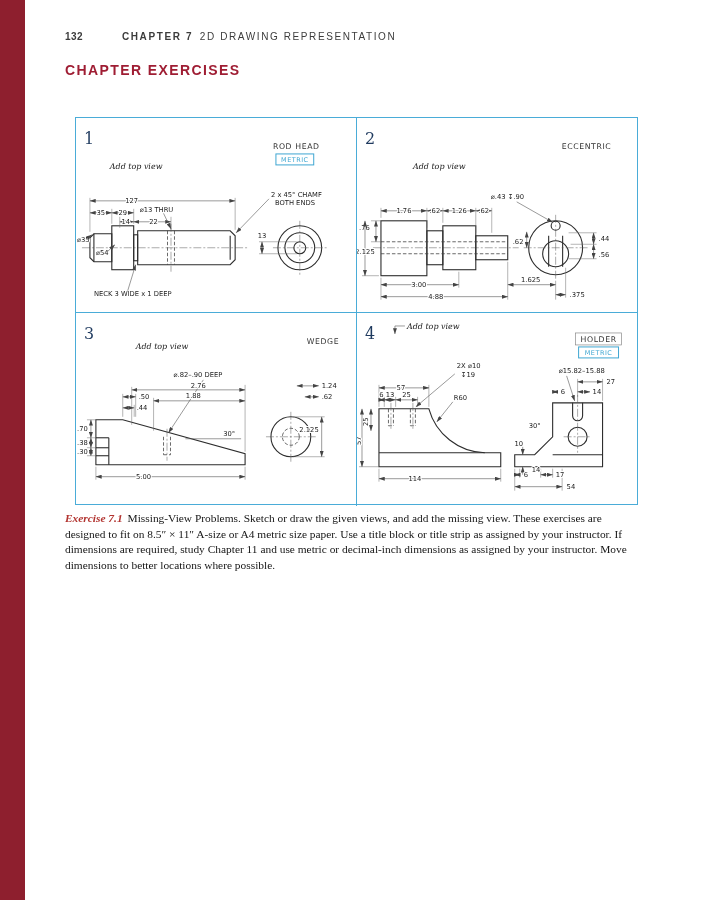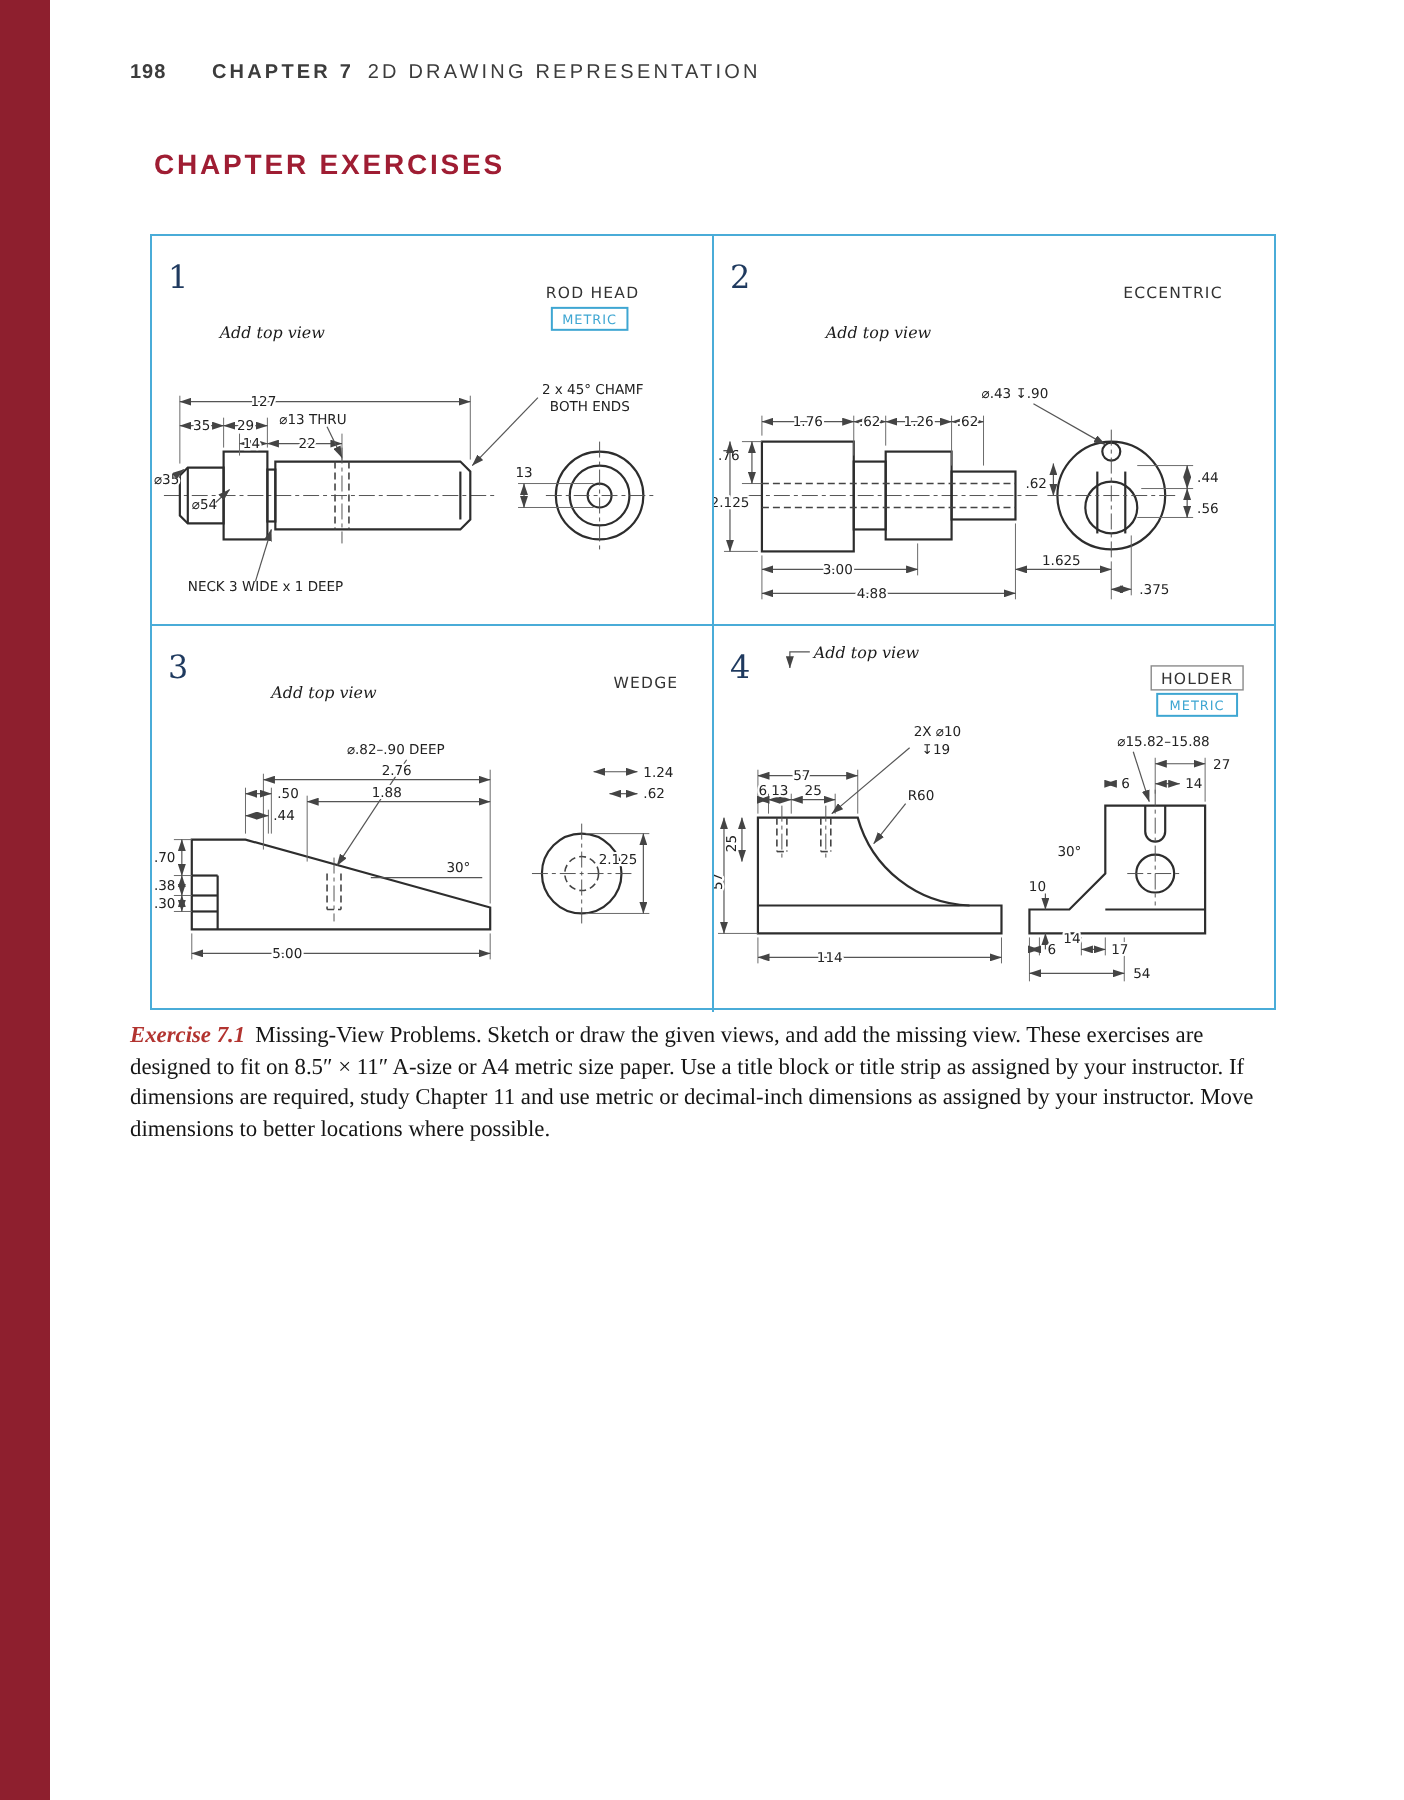--- a/index.html
+++ b/index.html
@@ -3,24 +3,24 @@
 <meta charset="utf-8">
 <style>
   html,body{margin:0;padding:0;}
   body{
     width:702px;height:900px;position:relative;background:#fff;
     font-family:"Liberation Sans",sans-serif;overflow:hidden;
   }
   .spine{position:absolute;left:0;top:0;width:25px;height:900px;background:var(--spine_red,#8e1f2e);}
   .runhead{position:absolute;left:65px;top:31px;color:var(--header_ink,#3c3c3c);font-size:10px;white-space:nowrap;}
   .rh-num{font-weight:bold;letter-spacing:.5px;}
-  .rh-ch{font-weight:bold;letter-spacing:1.6px;margin-left:20px;}
+  .rh-ch{font-weight:bold;letter-spacing:1.6px;margin-left:36px;}
   .rh-ti{letter-spacing:1.6px;margin-left:4px;}
   .section-heading{
-    position:absolute;left:65px;top:62px;margin:12px;
+    position:absolute;left:65px;top:62px;margin:0;
     color:var(--accent_red,#9f1d33);font-size:14px;font-weight:800;letter-spacing:1.4px;
   }
   .figure-grid{
     position:absolute;left:75px;top:117px;width:563px;height:388px;
     display:grid;grid-template-columns:1fr 1fr;grid-template-rows:1fr 1fr;
     border:1.6px solid var(--figure_border,#4aacd8);box-sizing:border-box;background:#fff;
   }
   .cell{position:relative;box-sizing:border-box;}
   .cell-1{border-right:1.6px solid var(--figure_border,#4aacd8);border-bottom:1.6px solid var(--figure_border,#4aacd8);}
   .cell-2{border-bottom:1.6px solid var(--figure_border,#4aacd8);}
@@ -53,21 +53,21 @@
   <defs>
     <marker id="ah" viewBox="0 0 6 4" markerWidth="6" markerHeight="4" refX="5.8" refY="2" orient="auto-start-reverse" markerUnits="userSpaceOnUse">
       <path d="M0,0 L6,2 L0,4 Z" fill="#444"></path>
     </marker>
   </defs>
 </svg>
 
 <div class="spine"></div>
 
 <div class="runhead">
-  <span class="rh-num">198</span>
+  <span class="rh-num">132</span>
   <span class="rh-ch">CHAPTER 7</span>
   <span class="rh-ti">2D DRAWING REPRESENTATION</span>
 </div>
 
 <h1 class="section-heading">CHAPTER EXERCISES</h1>
 
 <div class="figure-grid">
 
   <div class="cell cell-1">
     <svg viewBox="0 0 281 194" preserveAspectRatio="none">

